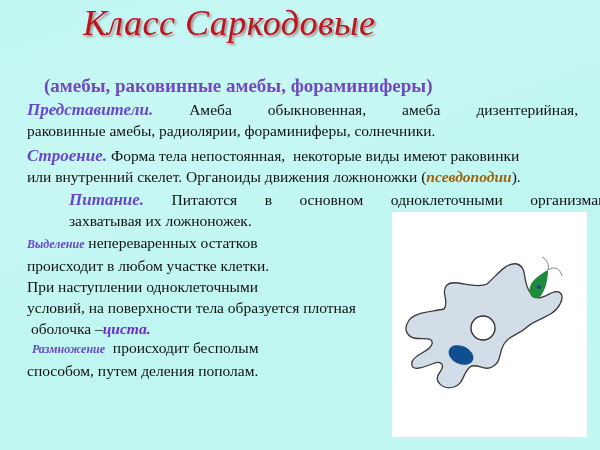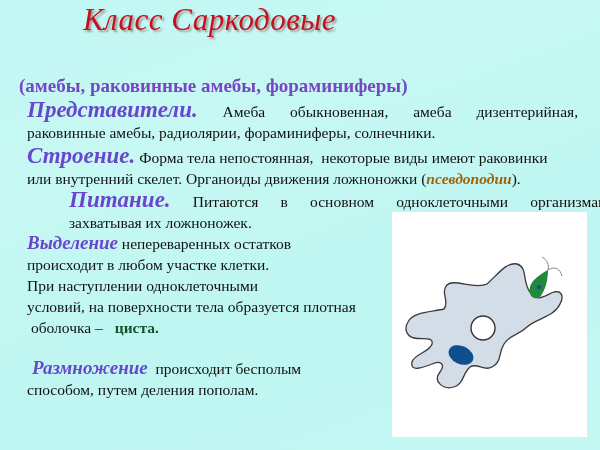--- a/index.html
+++ b/index.html
@@ -6,44 +6,44 @@
   body {
     width: 600px; height: 450px; overflow: hidden; position: relative;
     background: linear-gradient(160deg, #c2f7f3 0%, #c7f8f4 30%, #bff6f1 60%, #c3f7f3 100%);
     font-family: "Liberation Serif", serif;
     color: #111;
   }
   .slide { position: absolute; inset: 0; }
   .title {
     position: absolute; left: 83px; top: 2px;
     font-family: "Liberation Serif", serif;
-    font-style: italic; font-size: 31px; font-weight: normal;
+    font-style: italic; font-size: 36px; font-weight: normal;
     color: #c2121e;
     text-shadow: 2px 2px 2px rgba(120,40,40,0.45);
     letter-spacing: 0.5px;
     white-space: nowrap;
   }
   .subtitle {
-    position: absolute; left: 19px; top: 75px;
+    position: absolute; left: 44px; top: 75px;
     font-size: 19px; font-weight: bold; color: #7646c4;
     white-space: nowrap;
   }
   .para {
     position: absolute; left: 27px; width: 551px;
     font-size: 15.5px; line-height: 21px; text-align: justify;
     text-align-last: left;
   }
   .line { display: block; white-space: nowrap; }
   .jline { display: block; text-align: justify; text-align-last: justify; white-space: normal; }
   .head {
-    font-style: italic; font-weight: bold; color: #6a46cc; font-size: 23px;
+    font-style: italic; font-weight: bold; color: #6a46cc; font-size: 17px;
   }
-  .head.small { font-size: 19px; }
+  .head.small { font-size: 12px; }
   .term { font-style: italic; font-weight: bold; color: #a16207; }
-  .cyst { font-weight: bold; color: #14532d; margin-left: 12px; }
+  .cyst { font-style: italic; font-weight: bold; color: #6d28d9; }
   .narrow { position: absolute; left: 27px; width: 360px; font-size: 15.5px; line-height: 21px; }
   .img-box {
     position: absolute; left: 392px; top: 212px; width: 195px; height: 225px;
     background: #ffffff;
   }
   .img-box svg { position: absolute; left: 0; top: 0; }
 </style>
 </head>
 <body>
 
@@ -82,21 +82,21 @@
   </div>
 
   <div class="narrow" style="top:232px;">
     <span class="line"><span class="head small">Выделение</span><span style="white-space:pre;"> непереваренных остатков</span></span>
     <span class="line">происходит в любом участке клетки.</span>
     <span class="line">При наступлении одноклеточными</span>
     <span class="line">условий, на поверхности тела образуется плотная</span>
     <span class="line"><span style="white-space:pre;"> оболочка –</span><span class="cyst">циста.</span></span>
   </div>
 
-  <div class="narrow" style="top:337px;margin-top:20px;">
+  <div class="narrow" style="top:337px;">
     <span class="line" style="padding-left:5px;"><span class="head small">Размножение</span><span style="white-space:pre;">  происходит бесполым</span></span>
     <span class="line">способом, путем деления пополам.</span>
   </div>
 
   <div class="img-box">
     <svg width="195" height="225" viewBox="0 0 195 225">
 
       <path d="M16,110 C20,100 40,100 52,97 C58,90 48,80 55,73 C62,66 82,78 95,72 C108,60 115,50 125,52 C136,55 130,70 138,80 C145,92 155,82 162,80 C170,78 172,85 168,92 C162,105 145,106 135,115 C126,124 118,122 112,132 C106,142 110,150 100,155 C92,160 85,150 78,155 C70,162 72,172 62,175 C52,178 40,170 48,160 C54,152 48,148 40,152 C30,156 18,160 20,150 C22,142 38,140 40,132 C42,124 30,128 22,126 C14,124 12,116 16,110 Z" fill="#ffffff" stroke="none" transform="translate(-2,-1) scale(1.01)"></path>
       <path d="M16,110 C20,100 40,100 52,97 C58,90 48,80 55,73 C62,66 82,78 95,72 C108,60 115,50 125,52 C136,55 130,70 138,80 C145,92 155,82 162,80 C170,78 172,85 168,92 C162,105 145,106 135,115 C126,124 118,122 112,132 C106,142 110,150 100,155 C92,160 85,150 78,155 C70,162 72,172 62,175 C52,178 40,170 48,160 C54,152 48,148 40,152 C30,156 18,160 20,150 C22,142 38,140 40,132 C42,124 30,128 22,126 C14,124 12,116 16,110 Z" fill="#d2dde8" stroke="#3a3a3a" stroke-width="1.3"></path>
 

